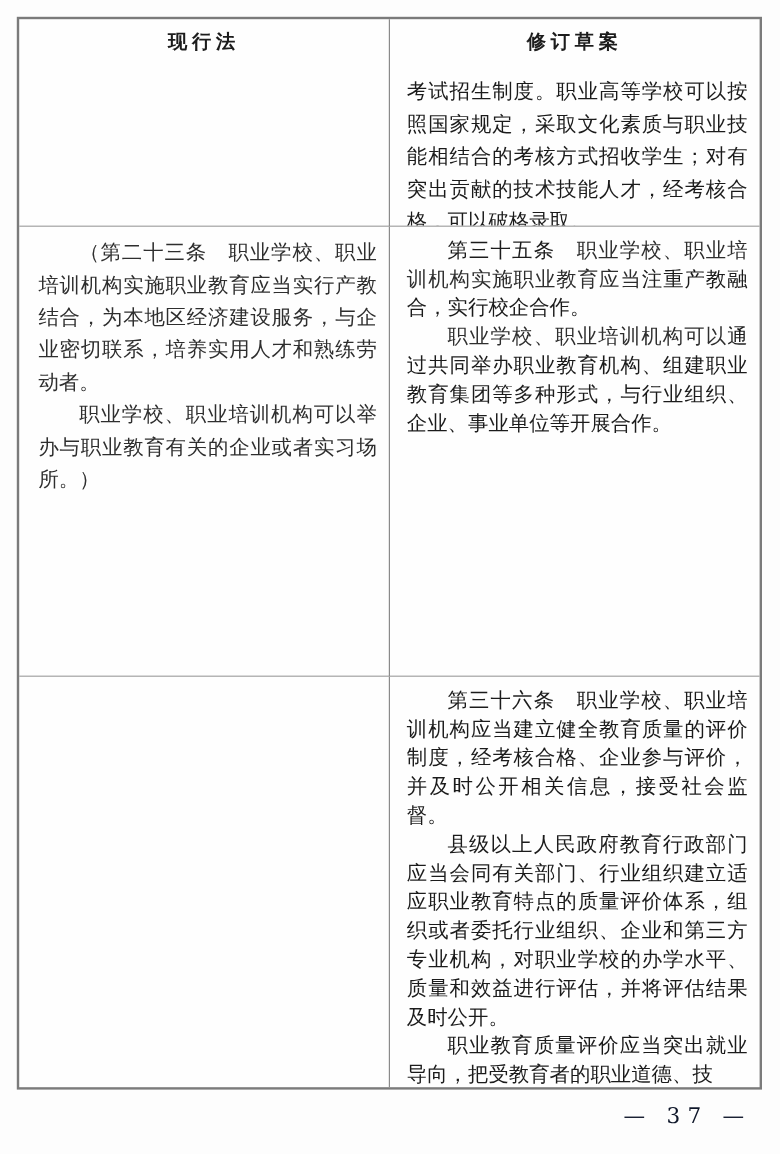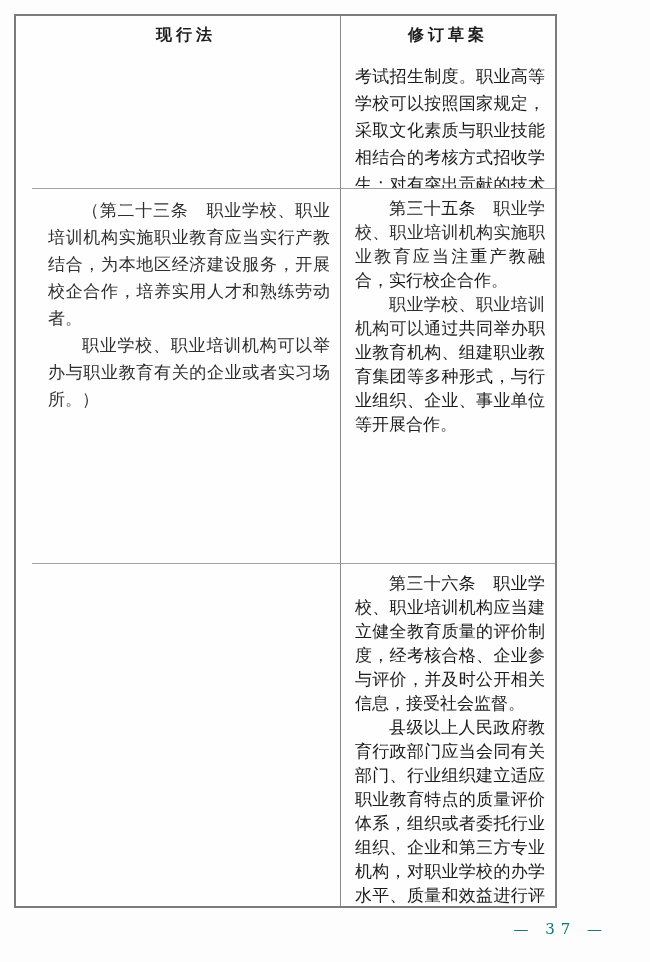--- a/index.html
+++ b/index.html
@@ -12,27 +12,26 @@
   }
   .page {
     position: absolute;
     left: 0; top: 0;
     width: 650px; height: 962px;
     background: #fdfdfd;
   }
   .law-table {
     position: absolute;
     left: 14px; top: 14px;
-    width: 543px; height: 894px;
+    width: 621px; height: 894px;
     border: 2px solid #7b7b7b;
     background: #fefefe;
     display: grid;
     grid-template-columns: 309px 1fr;
     grid-template-rows: 39px 134px 375px 1fr;
-    padding-left: 16px;
   }
   .cell {
     overflow: hidden;
     padding: 8px 10px 0 16px;
   }
   .cell.col-left { border-right: 1px solid #8a8a8a; }
   .cell.row-inner { border-bottom: 1px solid #a3a3a3; }
   .cell.header {
     display: flex;
     align-items: center;
@@ -58,26 +57,26 @@
     font-weight: 400;
     color: #2e2e2e;
   }
   .hei {
     font-family: "Liberation Sans", sans-serif;
     font-weight: 400;
     color: #1b1b1b;
   }
   .page-number {
     position: absolute;
-    right: 42px;
+    right: 24px;
     top: 920px;
     font-family: "DejaVu Serif", serif;
-    font-size: 15px;
+    font-size: 18px;
     letter-spacing: 6px;
-    color: #0f766e;
+    color: #0f172a;
   }
 </style>
 </head>
 <body>
 
 <div class="page">
 
   <div class="law-table">
 
     <div class="cell header col-left">
@@ -86,31 +85,32 @@
     <div class="cell header">
       <span>修订草案</span>
     </div>
 
     <div class="cell col-left row-inner lh27"></div>
     <div class="cell row-inner body-right lh27">
         <p class="para"><span class="hei">考试招生制度。职业高等学校可以按照国家规定，采取文化素质与职业技能相结合的考核方式招收学生；对有突出贡献的技术技能人才，经考核合格，可以破格录取。</span></p>
       </div>
 
     <div class="cell col-left row-inner lh27">
-        <p class="para indent"><span class="kai">（第二十三条　职业学校、职业培训机构实施职业教育应当实行产教结合，为本地区经济建设服务，开展校企合作，培养实用人才和熟练劳动者。</span></p>
+        <p class="para indent"><span class="kai">（第二十三条　职业学校、职业培训机构实施职业教育应当实行产教结合，为本地区经济建设服务，与企业密切联系，培养实用人才和熟练劳动者。</span></p>
         <p class="para indent"><span class="kai">职业学校、职业培训机构可以举办与职业教育有关的企业或者实习场所。）</span></p>
       </div>
     <div class="cell row-inner body-right lh24">
         <p class="para indent"><span class="hei">第三十五条</span><span class="kai">　职业学校、职业培训机构实施职业教育应当</span><span class="hei">注重产教融合</span><span class="hei">，实行校企合作。</span></p>
         <p class="para indent"><span class="kai">职业学校、职业培训机构可以</span><span class="hei">通过共同举办职业教育机构、组建职业教育集团等多种形式，与行业组织、企业、事业单位等开展合作。</span></p>
       </div>
 
     <div class="cell col-left lh27"></div>
     <div class="cell body-right lh24">
         <p class="para indent"><span class="hei">第三十六条</span><span class="hei">　职业学校、职业培训机构应当建立健全教育质量的评价制度，经考核合格、企业参与评价，并及时公开相关信息，接受社会监督。</span></p>
         <p class="para indent"><span class="hei">县级以上人民政府教育行政部门应当会同有关部门、行业组织建立适应职业教育特点的质量评价体系，组织或者委托行业组织、企业和第三方专业机构，对职业学校的办学水平、质量和效益进行评估，并将评估结果及时公开。</span></p>
+        <p class="para indent"><span class="hei">职业教育质量评价应当突出就业导向，把受教育者的职业道德、技</span></p>
       </div>
 
   </div>
 
   <div class="page-number">— 37 —</div>
 
 </div>
 
 </body></html>

